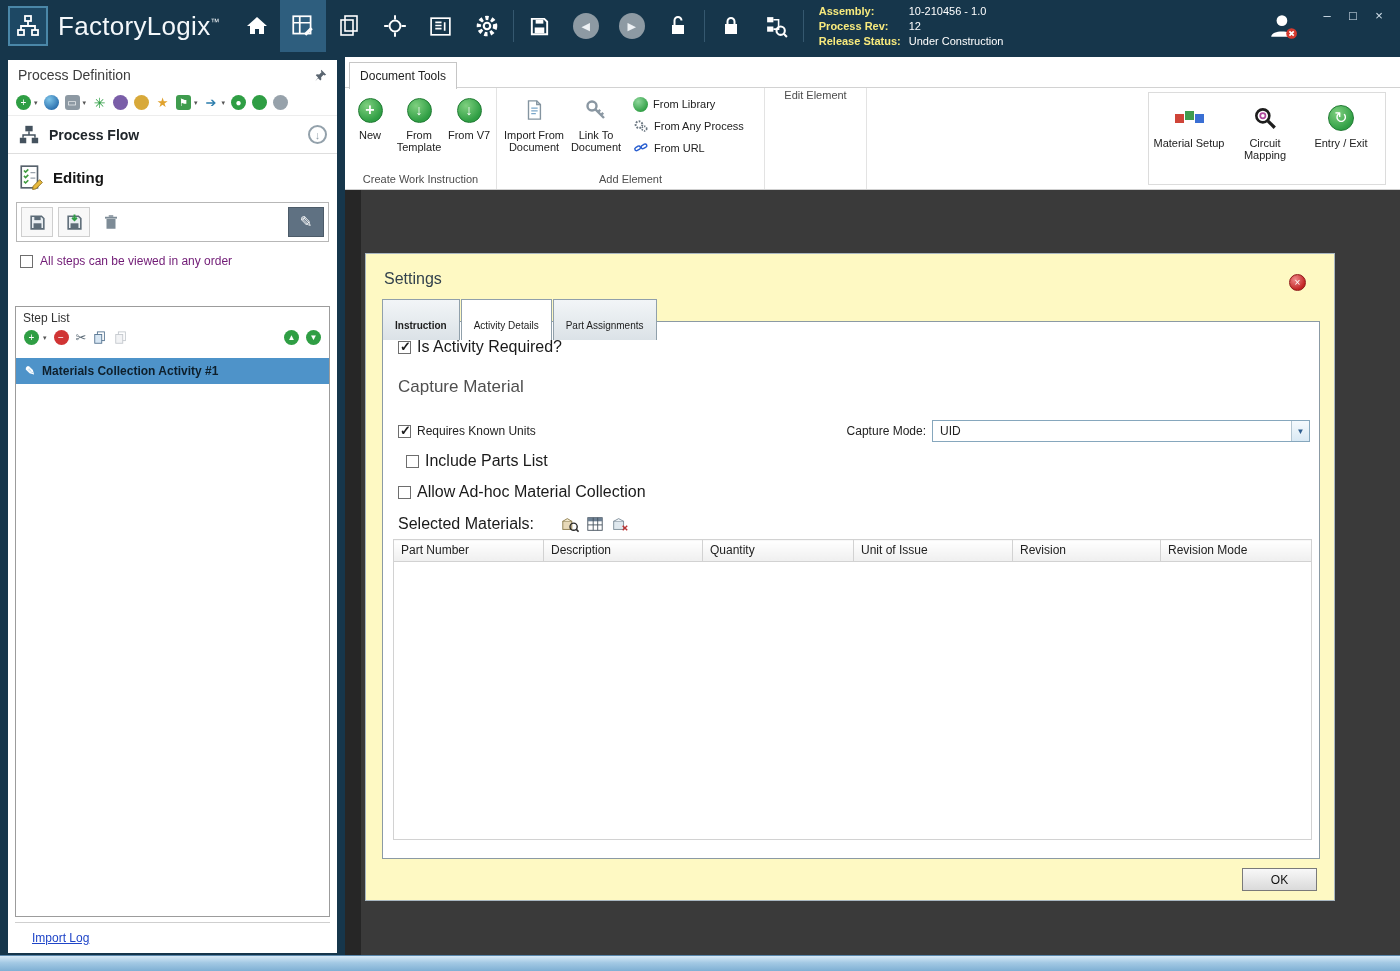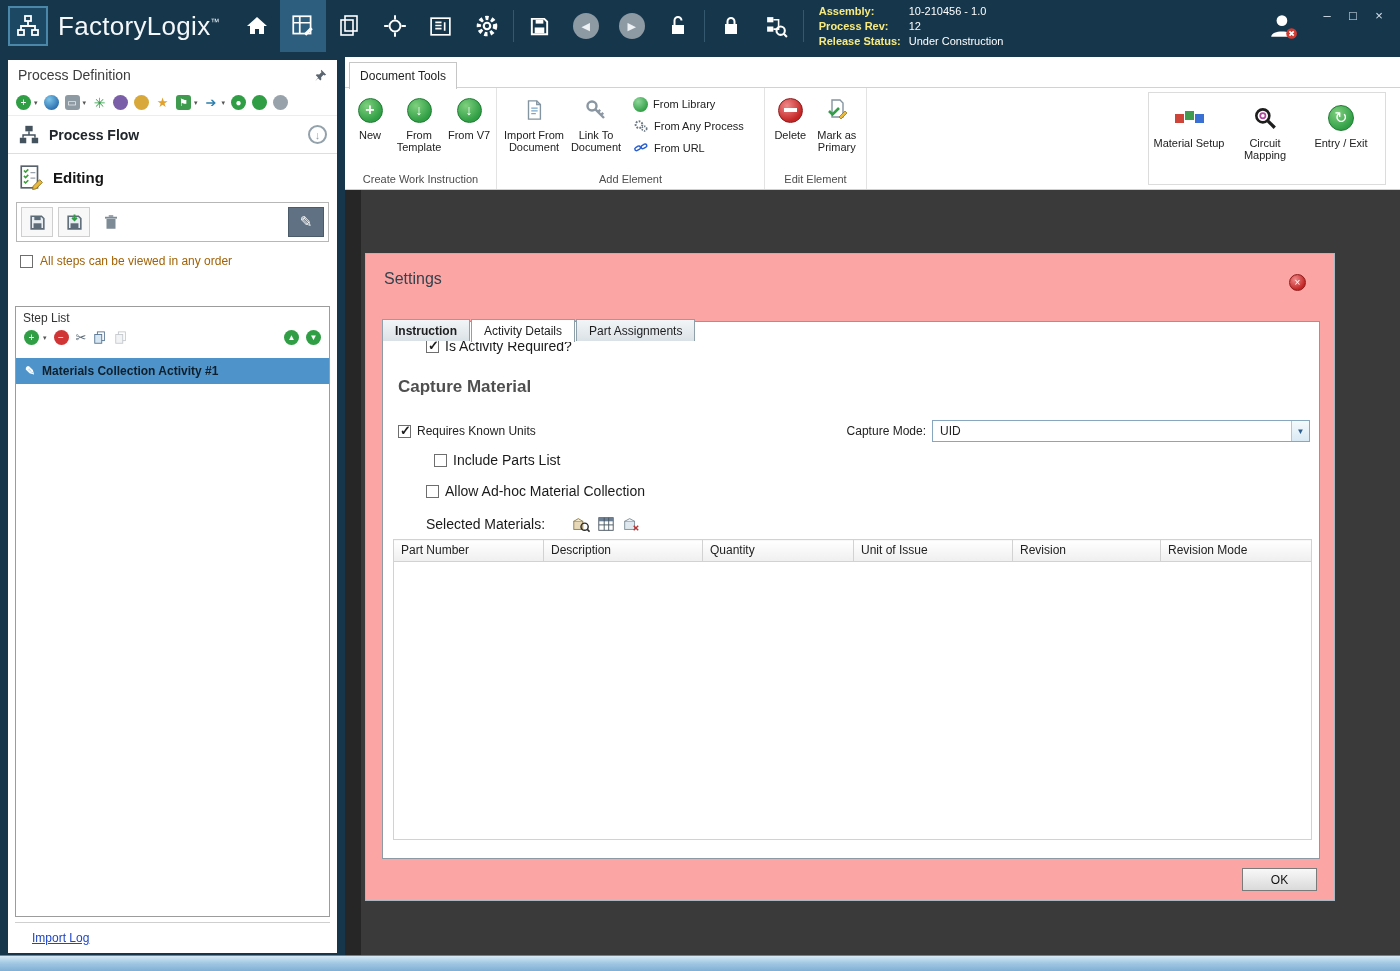--- a/index.html
+++ b/index.html
@@ -34,21 +34,21 @@
 .car { font-size:7px; color:#555; margin-left:-3px; cursor:pointer; }
 .sb-flow-row { height:38px; display:flex; align-items:center; gap:9px; padding:0 10px; border-bottom:1px solid #dedede; }
 .sb-flow-label { font-size:14px; font-weight:600; color:#20262b; flex:1; }
 .circ-out { width:19px; height:19px; border:2px solid #93a1ab; border-radius:50%; color:#93a1ab; display:flex; align-items:center; justify-content:center; font-size:11px; cursor:pointer; }
 .sb-edit-row { height:46px; display:flex; align-items:center; gap:9px; padding:0 10px; }
 .sb-edit-label { font-size:15px; font-weight:bold; color:#141414; }
 .sb-btnbox { margin:2px 8px; border:1px solid #b7b7b7; height:40px; display:flex; align-items:center; padding:4px; gap:5px; }
 .boxbtn { width:32px; height:30px; border:1px solid #cfcfcf; background:#f8f8f8; display:flex; align-items:center; justify-content:center; cursor:pointer; }
 .boxbtn.plain { border-color:transparent; background:transparent; }
 .boxbtn.dark { margin-left:auto; width:36px; background:#5f7182; border-color:#4c5b69; color:#fff; font-size:15px; }
-.sb-check { display:flex; align-items:center; gap:7px; margin:12px 12px 0; font-size:12px; color:#a16207; }
+.sb-check { display:flex; align-items:center; gap:7px; margin:12px 12px 0; font-size:12px; color:#701a75; }
 .cb { width:13px; height:13px; border:1px solid #6e6e6e; background:#fff; display:inline-block; position:relative; flex:none; cursor:pointer; }
 .cb.checked::after { content:"✓"; position:absolute; left:1px; top:-3px; font-size:13px; font-weight:bold; color:#1d1d1d; }
 .steplist { position:absolute; left:7px; right:7px; top:246px; bottom:36px; border:1px solid #9c9c9c; background:#fff; }
 .sl-title { font-size:12px; color:#333; padding:4px 0 2px 7px; }
 .sl-toolbar { display:flex; align-items:center; gap:7px; padding:3px 8px 5px; }
 .mc { width:15px; height:15px; border-radius:50%; display:inline-flex; align-items:center; justify-content:center; font-size:10px; color:#fff; flex:none; cursor:pointer; }
 .mc.green { background:#2f9e44; } .mc.red { background:#d03434; }
 .sl-tspacer { flex:1; }
 .sl-combo-row { display:flex; align-items:center; margin:4px 7px 0; }
 .sl-combo { flex:1; border:1px solid #6f6f6f; height:32px; display:flex; align-items:center; padding:0 9px; font-size:13px; color:#111; background:#fff; cursor:pointer; }
@@ -76,30 +76,30 @@
 .rright { width:238px; margin:4px 14px 4px 6px; border:1px solid #dcdcdc; display:flex; align-items:stretch; padding:3px 2px; flex:none; }
 .rright .rbig { width:76px; padding-top:6px; }
 .sphere { width:15px; height:15px; border-radius:50%; background:radial-gradient(circle at 35% 30%, #8fd79b, #2f9e44 75%); flex:none; }
 .cubes { display:flex; gap:1px; align-items:flex-end; }
 .cubes i { width:9px; height:9px; display:block; }
 .entrycirc { width:26px; height:26px; border-radius:50%; background:radial-gradient(circle at 35% 30%, #7fd07f, #2f9e44 72%); color:#fff; display:flex; align-items:center; justify-content:center; font-size:16px; border:1px solid #1f7a32; }
 
 
 #workspace { position:absolute; left:345px; top:190px; width:1055px; height:765px; background:#3a3a3a; }
 #workspace::before { content:""; position:absolute; left:0; top:0; width:16px; height:100%; background:#262626; }
-#settings { position:absolute; left:20px; top:63px; width:970px; height:648px; background:#fca5a5; border:1px solid #a9b7c1; }
+#settings { position:absolute; left:20px; top:63px; width:970px; height:648px; background:#fef9c3; border:1px solid #a9b7c1; }
 .set-title { position:absolute; left:18px; top:16px; font-size:16px; color:#33424d; }
 .set-close { position:absolute; right:28px; top:20px; width:17px; height:17px; border-radius:50%; background:radial-gradient(circle at 35% 30%, #f08a8a, #c22525 70%); border:1px solid #8f1a1a; color:#fff; font-size:10px; display:flex; align-items:center; justify-content:center; cursor:pointer; }
 .set-tabs { position:absolute; left:16px; top:45px; display:flex; z-index:3; }
-.stab { height:22px; padding:4px 12px; font-size:12px; color:#1d1d1d; background:linear-gradient(#f2f5f7,#dbe2e7); border:1px solid #90a0ab; border-bottom:none; margin-right:1px; cursor:pointer; white-space:nowrap;margin-top:20px; }
+.stab { height:22px; padding:20px 12px; font-size:10px; color:#1d1d1d; background:linear-gradient(#f2f5f7,#dbe2e7); border:1px solid #90a0ab; border-bottom:none; margin-right:1px; cursor:pointer; white-space:nowrap; }
 .stab.bold { font-weight:bold; }
 .stab.active { background:#fff; height:23px; margin-bottom:-1px; }
 .set-content { position:absolute; left:16px; top:67px; width:938px; height:538px; background:#fff; border:1px solid #8b9aa4; z-index:2; }
-.crow { position:absolute; display:flex; align-items:center; gap:6px; font-size:14px; color:#1a1a1a;margin-left:28px; }
-.cap-h { position:absolute; left:15px; top:55px; font-size:17px; font-weight:bold; color:#4f4f4f; }
+.crow { position:absolute; display:flex; align-items:center; gap:6px; font-size:16px; color:#1a1a1a; }
+.cap-h { position:absolute; left:15px; top:55px; font-size:17px; font-weight:normal; color:#4f4f4f; }
 .row2 { position:absolute; left:15px; top:98px; right:9px; display:flex; align-items:center; justify-content:space-between; }
 .row2-left, .row2-right { display:flex; align-items:center; gap:6px; font-size:12px; }
 .dd { width:378px; height:22px; border:1px solid #86a7bd; display:flex; align-items:center; justify-content:space-between; padding-left:7px; background:#fff; cursor:pointer; }
 .dd-arrow { width:18px; height:20px; border-left:1px solid #b3c6d2; background:linear-gradient(#f5fafd,#d9e9f4); display:flex; align-items:center; justify-content:center; font-size:8px; color:#2d5d8f; }
 .matbtn { width:19px; height:19px; display:inline-flex; align-items:center; justify-content:center; cursor:pointer; }
 .tablewrap { position:absolute; left:10px; top:217px; }
 table { border-collapse:collapse; table-layout:fixed; width:918px; }
 th { background:linear-gradient(#ffffff,#efefef); border:1px solid #d2d2d2; font-weight:normal; font-size:12px; text-align:left; padding:3px 0 4px 7px; color:#222; cursor:pointer; }
 td.emptybody { height:278px; border:1px solid #d2d2d2; }
 .okbtn { position:absolute; right:17px; bottom:9px; width:75px; height:23px; background:linear-gradient(#f8f8f8,#dadada); border:1px solid #7a7a7a; font-size:12px; display:flex; align-items:center; justify-content:center; color:#111; cursor:pointer; }
@@ -410,38 +410,20 @@
               </svg>
           </span>
           <span>From URL</span>
         </div>
       </div>
     </div>
     <div class="rcap">Add Element</div>
   </div>
 
   <div class="rgroup" style="width:102px">
-    <div class="rbtns">
-      <div class="rbig" style="width:44px">
-        <span class="ric">
-            <span class="rc"></span>
-          </span>
-        <span>Delete</span>
-      </div>
-      <div class="rbig" style="width:52px">
-        <span class="ric">
-          <svg width="24" height="24" viewBox="0 0 24 24">
-              <path d="M7 2h8l3 3v14H7z" fill="#fff" stroke="#8494a0" stroke-width="1.4"></path>
-              <path d="M4 13l3.5 3.5L14 10" stroke="#2f9e44" stroke-width="2.6" fill="none"></path>
-              <path d="M14 19l6-6 2 2-6 6z" fill="#e8b93c" stroke="#8a6d1d" stroke-width=".7"></path>
-            </svg>
-        </span>
-        <span>Mark as Primary</span>
-      </div>
-    </div>
     <div class="rcap">Edit Element</div>
   </div>
 
   <div class="rspacer"></div>
 
   <div class="rright">
     <div class="rbig">
       <span class="ric cubes">
         <i style="background:#cf4438"></i>
           <i style="background:#3f9c4e;margin-bottom:6px"></i>

